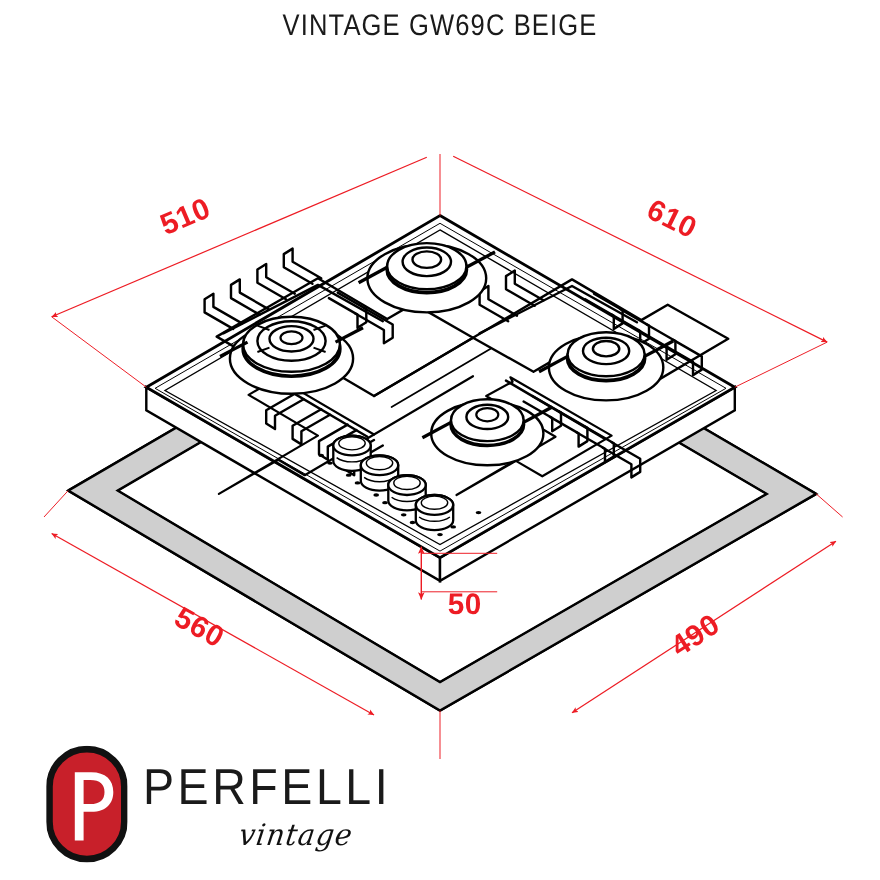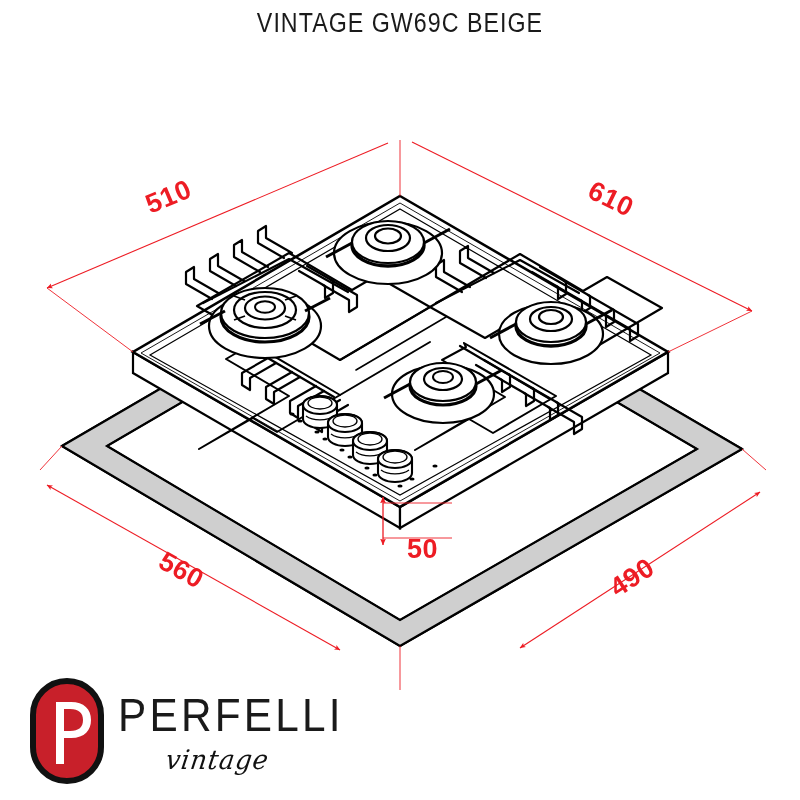--- a/index.html
+++ b/index.html
@@ -41,24 +41,25 @@
     position: absolute;
     left: 0;
     top: 0;
     width: 800px;
     height: 800px;
     display: block;
   }
   
   .logo-wrap {
     position: absolute;
-    left: 30px;
+    left: 42px;
     top: 678px;
     width: 330px;
     height: 108px;
+    text-align: center;
   }
   .logo-mark {
     position: absolute;
     left: 0;
     top: 0;
     width: 74px;
     height: 106px;
   }
   .logo-text {
     position: absolute;

